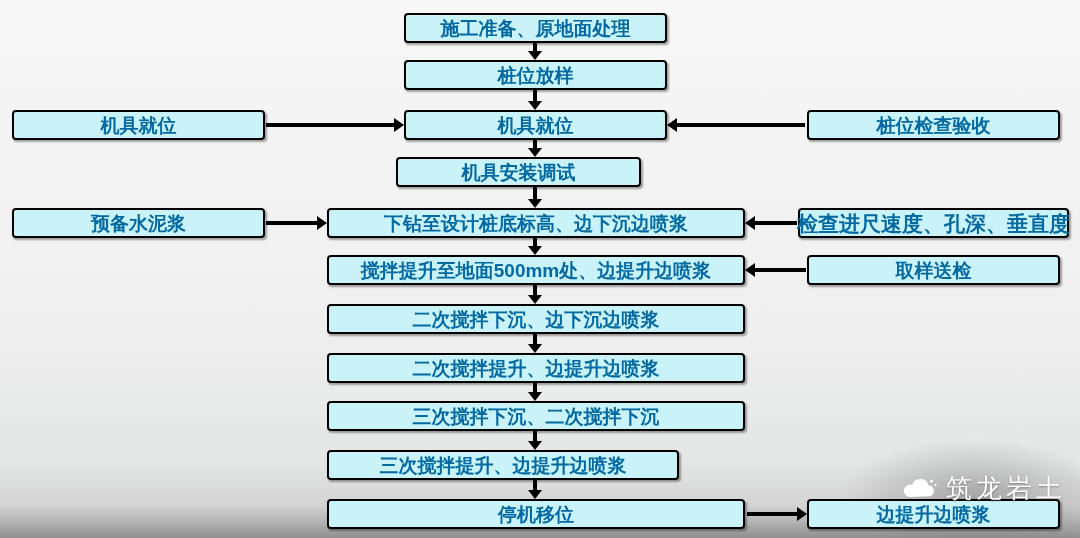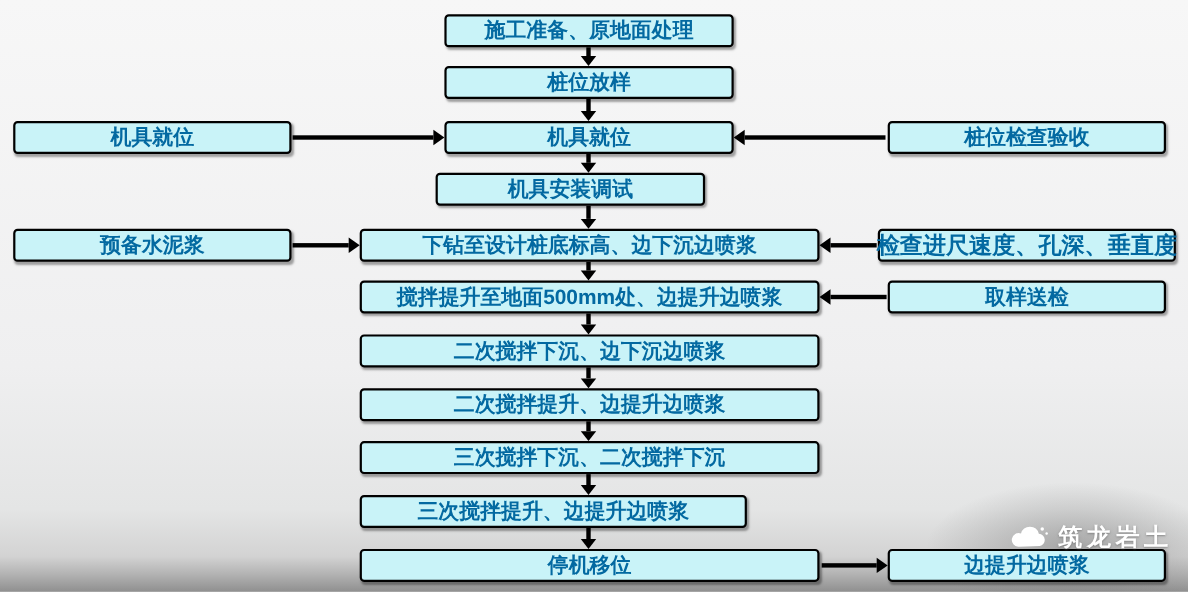--- a/index.html
+++ b/index.html
@@ -36,21 +36,21 @@
   .harrow.left::before{
     content:"";position:absolute;left:-10px;top:-5px;
     border-top:7px solid transparent;border-bottom:7px solid transparent;
     border-right:10px solid #000;
   }
   .wm-zone{
     position:absolute;right:14px;bottom:30px;width:210px;height:40px;
     display:flex;align-items:center;justify-content:flex-end;gap:8px;
   }
   .wm-text{
-    color:#fff;font-weight:bold;font-size:22px;letter-spacing:4px;
+    color:#fff;font-weight:normal;font-size:26px;letter-spacing:4px;
     text-shadow:0 1px 2px rgba(90,90,90,.6);white-space:nowrap;
   }
   .wm-cloud{display:flex;align-items:center;}
 </style>
 </head>
 <body>
 
 <div class="stage">
 
   <div class="node" style="left:404px;top:13px;width:263px">施工准备、原地面处理</div>

